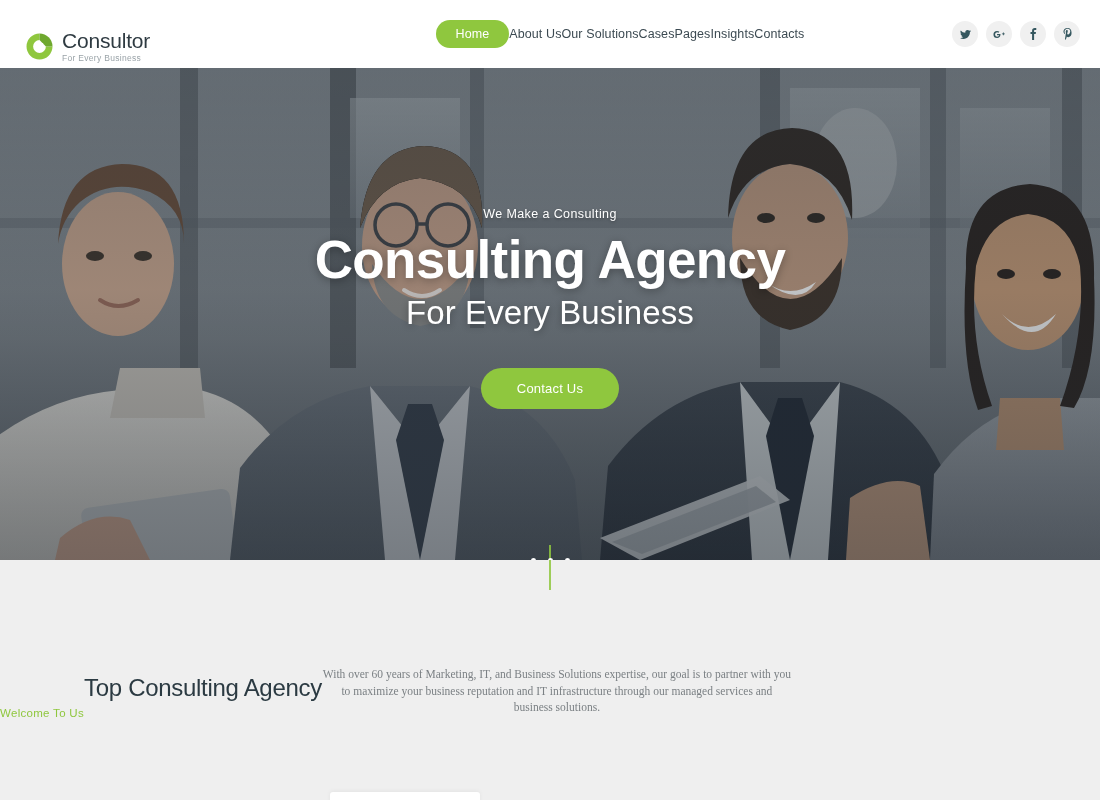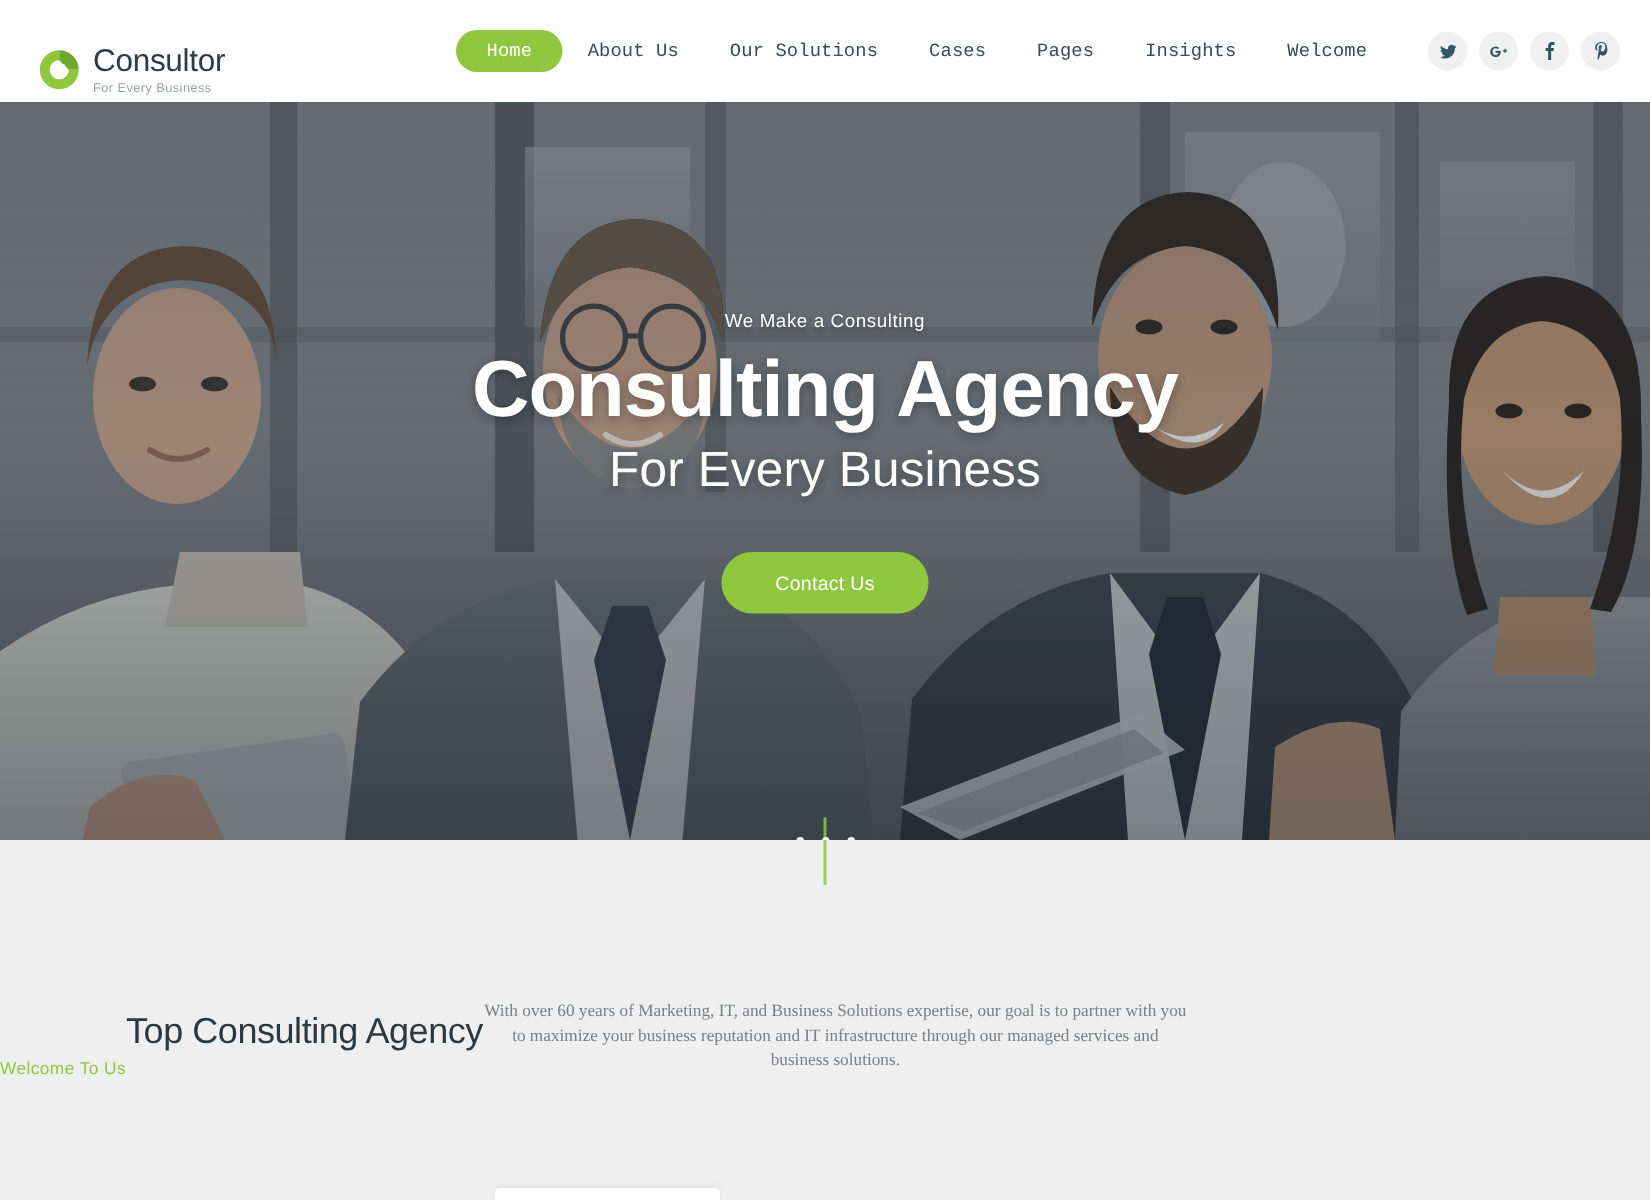--- a/index.html
+++ b/index.html
@@ -25,23 +25,23 @@
   }
   .logo-text-wrap{ display:flex; flex-direction:column; line-height:1; }
   .logo-name{
     font-size:21px; letter-spacing:-0.2px; color:#2f3b42; font-weight:400;
   }
   .logo-tag{
     font-size:8.5px; color:#9aa3a8; letter-spacing:.3px; margin-top:3px;
   }
 
   
-  .nav{ flex:1; display:flex; align-items:center; gap:0px;font-family:Liberation Mono, monospace; }
+  .nav{ flex:1; display:flex; align-items:center; justify-content:center; gap:0px; }
   .nav-item{
-    font-size:12.5px; color:#3c4a52; padding:7px 17px;
+    font-size:12.5px; color:#3c4a52; padding:7px 0;
     border-radius:14px; white-space:nowrap; cursor:pointer;
     letter-spacing:.1px;
   }
   .nav-item.active{ background:#8fc73e; color:#ffffff; padding:7px 20px; }
 
   .socials{ width:160px; display:flex; align-items:center; justify-content:flex-end; gap:8px; }
   .soc{
     width:26px;height:26px;border-radius:50%;
     background:#f0f0f0; display:flex;align-items:center;justify-content:center;
     cursor:pointer;
@@ -143,21 +143,21 @@
     </span>
   </div>
 
   <nav class="nav">
     <span class="nav-item active">Home</span>
     <span class="nav-item">About Us</span>
     <span class="nav-item">Our Solutions</span>
     <span class="nav-item">Cases</span>
     <span class="nav-item">Pages</span>
     <span class="nav-item">Insights</span>
-    <span class="nav-item">Welcome</span>
+    <span class="nav-item">Contacts</span>
   </nav>
 
   <div class="socials">
     <span class="soc">
       <svg width="11" height="11" viewBox="0 0 16 16" fill="#35575f">
         <path d="M16 3.04a6.4 6.4 0 0 1-1.89.52 3.3 3.3 0 0 0 1.45-1.82 6.6 6.6 0 0 1-2.09.8A3.28 3.28 0 0 0 7.8 5.5 9.32 9.32 0 0 1 1.11 2.1a3.28 3.28 0 0 0 1.02 4.38 3.25 3.25 0 0 1-1.49-.41v.04a3.28 3.28 0 0 0 2.63 3.22 3.3 3.3 0 0 1-1.48.06 3.28 3.28 0 0 0 3.07 2.28A6.59 6.59 0 0 1 0 13.03a9.29 9.29 0 0 0 5.03 1.48c6.04 0 9.34-5 9.34-9.34l-.01-.43A6.66 6.66 0 0 0 16 3.04z"></path>
       </svg>
     </span>
     <span class="soc">
       <svg width="13" height="11" viewBox="0 0 20 14" fill="#35575f">

